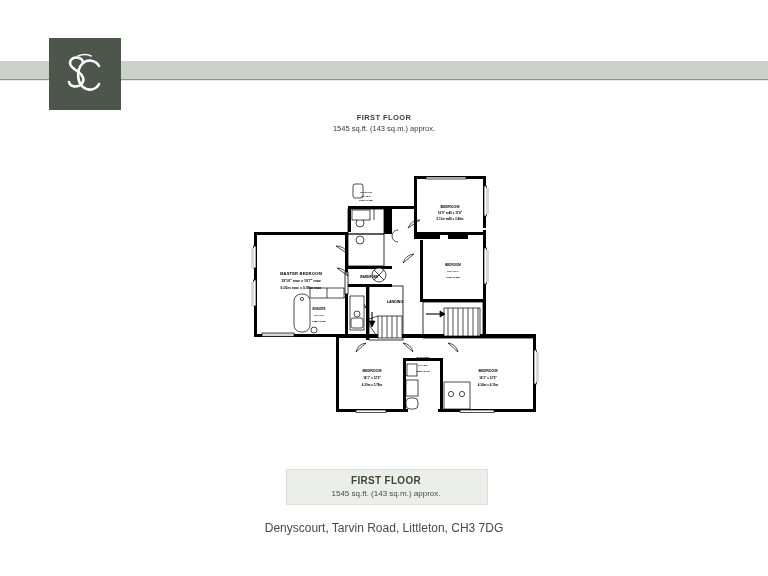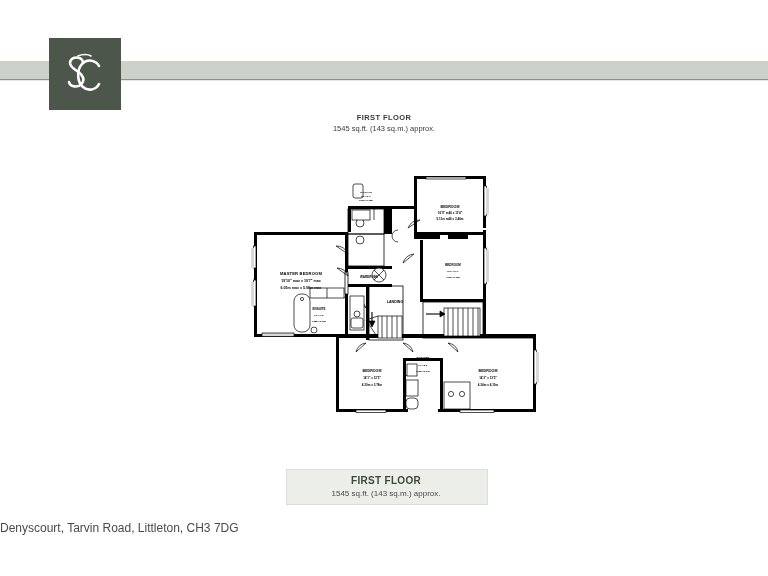--- a/index.html
+++ b/index.html
@@ -50,21 +50,21 @@
   }
   .footer-title{
     position:absolute;left:286px;top:475px;width:200px;text-align:center;
     font-size:10px;font-weight:bold;color:#3d463c;letter-spacing:.3px;
   }
   .footer-sub{
     position:absolute;left:286px;top:489px;width:200px;text-align:center;
     font-size:8px;color:#4a4a4a;
   }
   .address{
-    position:absolute;left:0;top:521px;width:768px;text-align:left;
+    position:absolute;left:0;top:521px;width:768px;text-align:center;
     font-size:12px;color:#4a4a4a;
   }
   .rm{font-size:4.1px;font-weight:bold;fill:#000;text-anchor:middle;
       font-family:"Liberation Sans",sans-serif;letter-spacing:.15px;}
   .rmt{font-size:3.6px;font-weight:bold;fill:#000;text-anchor:middle;
       font-family:"Liberation Sans",sans-serif;}
   .rms{font-size:3.0px;font-weight:bold;fill:#000;text-anchor:middle;
       font-family:"Liberation Sans",sans-serif;}
   .rmxs{font-size:2.0px;font-weight:bold;fill:#000;text-anchor:middle;
       font-family:"Liberation Sans",sans-serif;}

